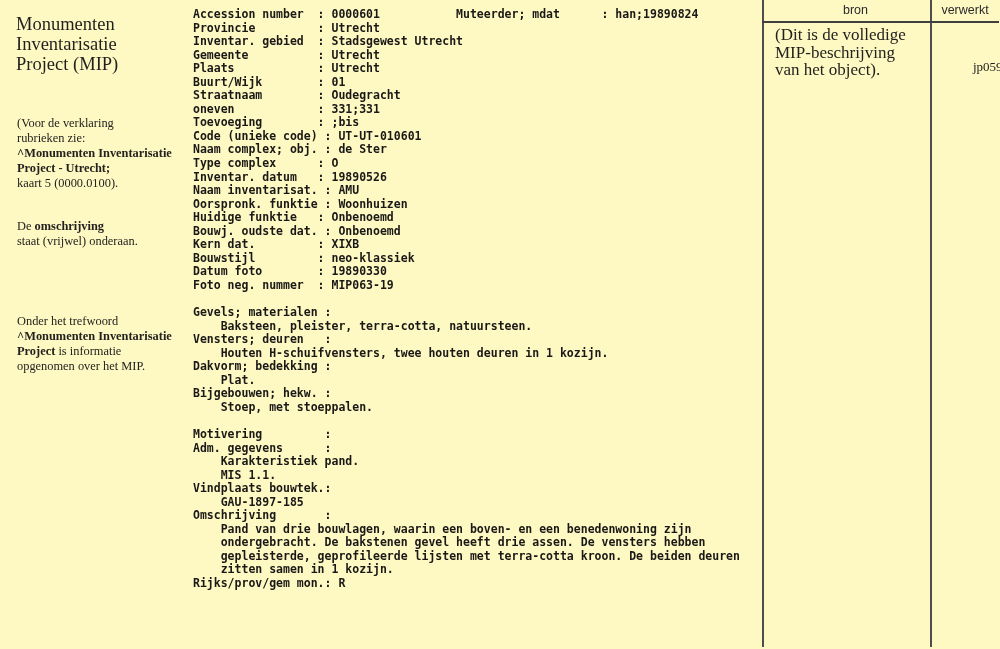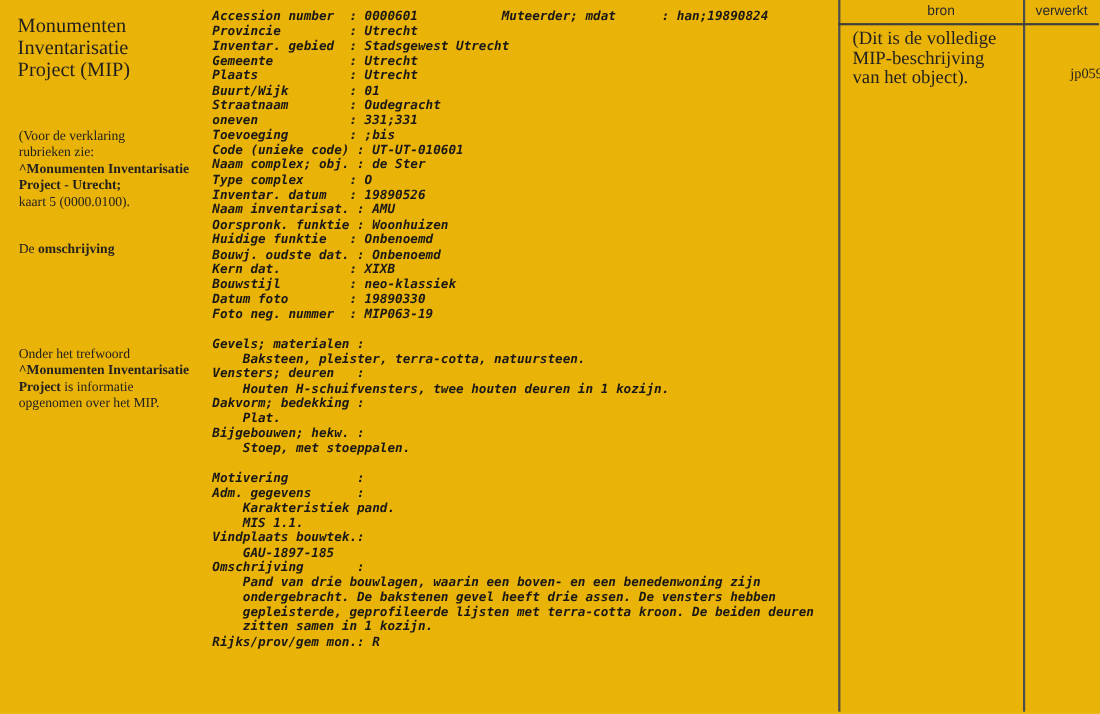--- a/index.html
+++ b/index.html
@@ -1,37 +1,37 @@
 <!DOCTYPE html>
 <html><head>
 <meta charset="utf-8">
 <style>
   html,body{margin:0;padding:0;background:#e8e8e8;}
   .page{
-    position:relative;width:1000px;height:649px;background:#eab308;
+    position:relative;width:1000px;height:649px;background:#fef9c3;
     color:#1c1a18;overflow:hidden;
     font-family:"Liberation Serif", serif;
   }
   
   .sidebar-title{
     position:absolute;left:16px;top:14px;
     font-size:18.5px;line-height:20px;color:#211f1d;
   }
   .note{position:absolute;left:17px;width:175px;font-size:12.4px;line-height:15px;color:#24221f;}
   .note1{top:116px;}
   .note2{top:219px;}
   .note3{top:314px;}
   .b{font-weight:bold;}
   
   .record{
     position:absolute;left:193px;top:8px;width:565px;
     font-family:"DejaVu Sans Mono","Liberation Mono",monospace;
     font-size:11.5px;font-weight:bold;color:#1a1816;
   }
-  .mono-line{white-space:pre;line-height:13.55px;min-height:13.55px;font-style:italic;}
+  .mono-line{white-space:pre;line-height:13.55px;min-height:13.55px;}
   
   .vline{position:absolute;top:0;width:1.5px;height:647px;background:#4d4d4d;}
   .vline1{left:762px;}
   .vline2{left:930px;}
   .hline{position:absolute;left:762px;top:21px;width:237px;height:1.5px;background:#3f3f3f;}
   .colhead{
     position:absolute;top:3px;font-family:"Liberation Sans",sans-serif;
     font-size:12.5px;color:#2a2a2a;text-align:center;
   }
   .colhead-bron{left:763px;width:185px;}
@@ -53,20 +53,21 @@
   <div class="note note1">
     <div>(Voor de verklaring</div>
     <div>rubrieken zie:</div>
     <div class="b">^Monumenten Inventarisatie</div>
     <div class="b">Project - Utrecht;</div>
     <div>kaart 5 (0000.0100).</div>
   </div>
 
   <div class="note note2">
     <div><span>De </span><span class="b">omschrijving</span></div>
+    <div>staat (vrijwel) onderaan.</div>
   </div>
 
   <div class="note note3">
     <div>Onder het trefwoord</div>
     <div class="b">^Monumenten Inventarisatie</div>
     <div><span class="b">Project</span><span> is informatie</span></div>
     <div>opgenomen over het MIP.</div>
   </div>
 
   <div class="record">

